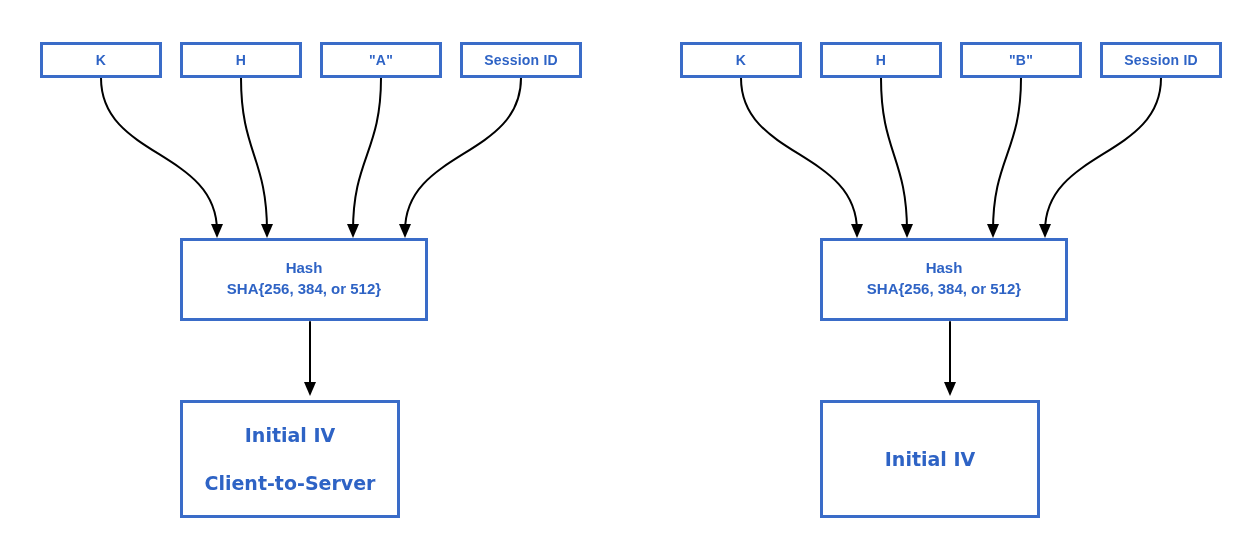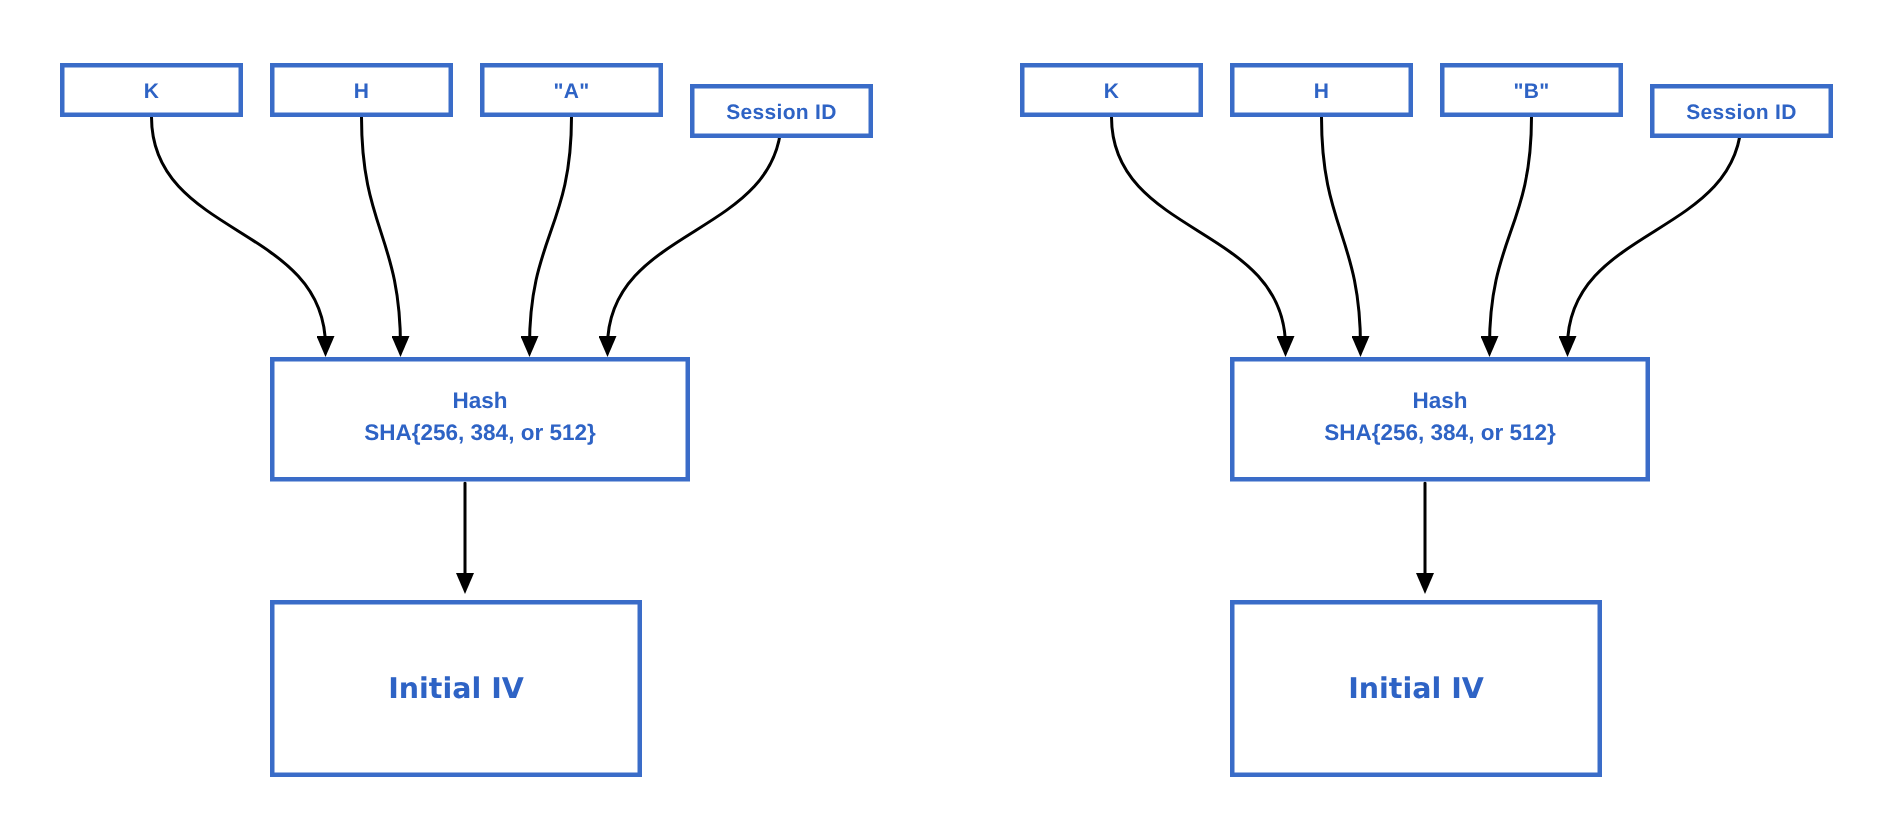--- a/index.html
+++ b/index.html
@@ -46,38 +46,38 @@
     top: 42px;
     width: 122px;
     height: 36px;
     font-size: 14px;
     font-weight: bold;
     letter-spacing: 0.2px;
   }
   .input-box.pos-0 { left: 40px; }
   .input-box.pos-1 { left: 180px; }
   .input-box.pos-2 { left: 320px; }
-  .input-box.pos-3 { left: 460px; margin-top: 14px; }
+  .input-box.pos-3 { left: 460px; }
 
   .hash-box {
     left: 180px;
     top: 238px;
-    width: 280px;
+    width: 248px;
     height: 83px;
     flex-direction: column;
     justify-content: center;
     font-size: 15px;
     font-weight: bold;
     line-height: 21px;
     padding-bottom: 4px;
   }
   .output-box {
     left: 180px;
     top: 400px;
-    width: 248px;
+    width: 220px;
     height: 118px;
     flex-direction: column;
     justify-content: center;
     row-gap: 26px;
     font-family: "DejaVu Sans", sans-serif;
     font-size: 19px;
     font-weight: bold;
     color: #2e63c5;
   }
   .box .line {
@@ -128,20 +128,21 @@
       <span class="line">Session ID</span>
     </div>
 
     <div class="box hash-box">
       <span class="line">Hash</span>
       <span class="line">SHA{256, 384, or 512}</span>
     </div>
 
     <div class="box output-box">
       <span class="line">Initial IV</span>
+      <span class="line">Client-to-Server</span>
     </div>
   </div>
 
   <div class="diagram right">
     <div class="box input-box pos-0">
       <span class="line">K</span>
     </div>
     <div class="box input-box pos-1">
       <span class="line">H</span>
     </div>

